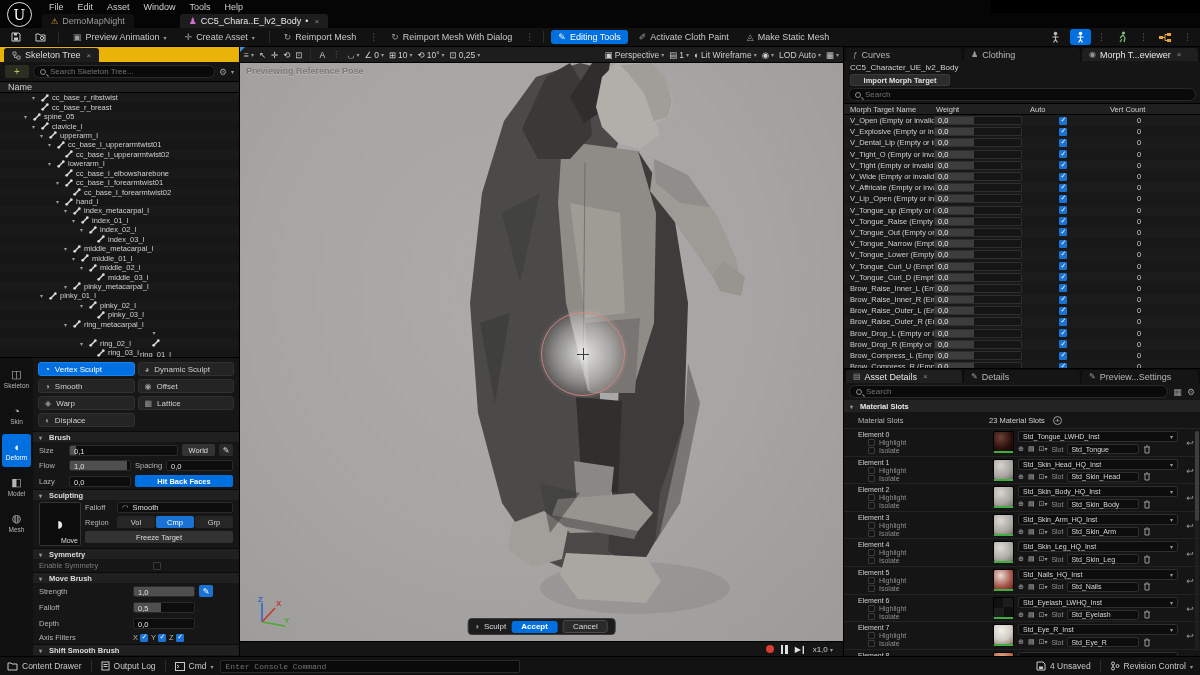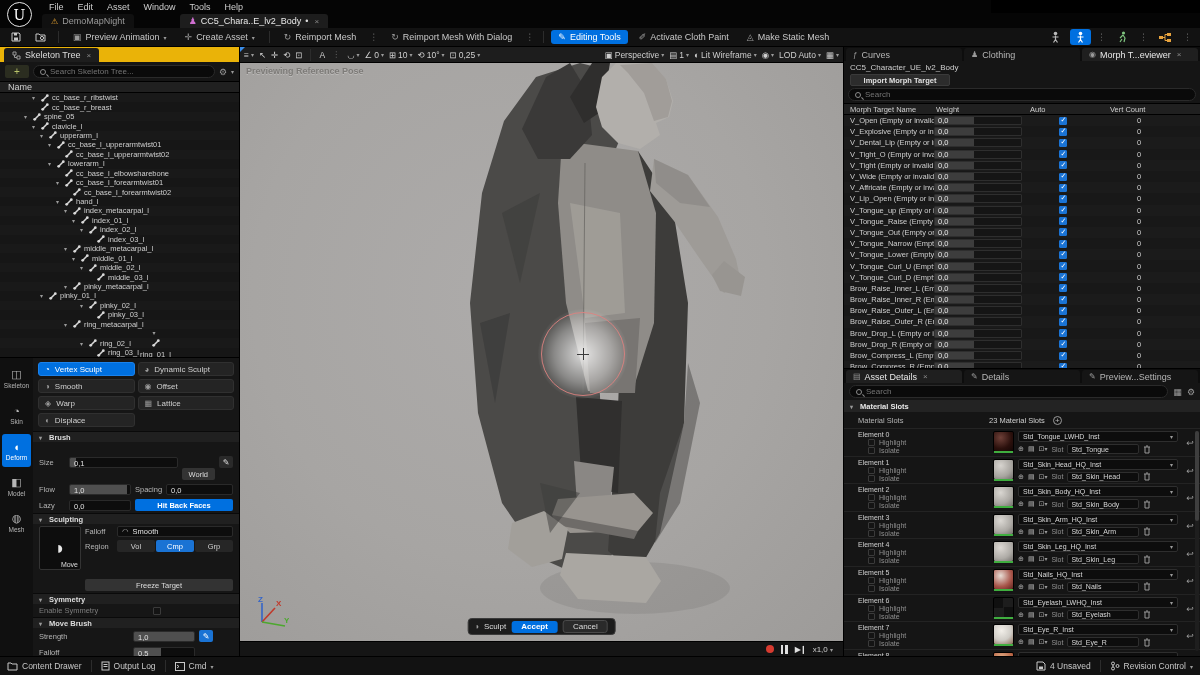--- a/index.html
+++ b/index.html
@@ -58,21 +58,21 @@
   .tool .g { color:#9a9a9a; font-size:8px; }
   .tool.active { background:#0070e0; color:#fff; border-color:#1a82ec; }
   .tool.active .g { color:#fff; }
   .sechdr { height:11px; background:#202020; border-top:1px solid #0a0a0a; display:flex; align-items:center; gap:4px; padding:0 6px; color:#ddd; font-weight:bold; font-size:7.5px; }
   .sechdr .arr { font-size:6px; }
   .prow { display:flex; align-items:center; gap:4px; padding:2px 6px; font-size:7.5px; }
   .plabel { color:#b5b5b5; flex:none; }
   .vfield { position:relative; height:11px; background:#0d0d0d; border:1px solid #2a2a2a; border-radius:2px; overflow:hidden; }
   .vfield .fill { position:absolute; left:0; top:0; bottom:0; background:#4f4f4f; }
   .vfield .val { position:absolute; left:4px; top:1px; color:#e0e0e0; font-size:7.5px; }
-  .mini-btn { height:12px; background:#333; border-radius:2px; color:#ddd; display:flex; align-items:center; justify-content:center; padding:0 7px; font-size:7.5px;margin-top:24px; }
+  .mini-btn { height:12px; background:#333; border-radius:2px; color:#ddd; display:flex; align-items:center; justify-content:center; padding:0 7px; font-size:7.5px; }
   .pencil { width:14px; height:12px; background:#2a2a2a; border-radius:2px; color:#ddd; display:flex; align-items:center; justify-content:center; font-size:8px; }
   .pencil.blue { background:#1a73d4; color:#fff; }
   .bluebtn { height:12px; background:#0070e0; border-radius:2px; color:#fff; display:flex; align-items:center; justify-content:center; font-size:7.5px; font-weight:bold; }
   #brush-thumb { width:42px; height:44px; background:#0d0d0d; border:1px solid #333; border-radius:2px; position:relative; display:flex; align-items:center; justify-content:center; color:#e8e8e8; font-size:18px; }
   #brush-thumb .bn { position:absolute; right:2px; bottom:1px; font-size:7px; color:#ddd; }
   .seg { flex:1; display:flex; gap:1px; }
   .seg .sbtn { flex:1; height:12px; background:#262626; color:#cfcfcf; display:flex; align-items:center; justify-content:center; font-size:7.5px; border-radius:2px; }
   .seg .sbtn.active { background:#1a73d4; color:#fff; }
   .cb { width:8px; height:8px; background:#141414; border:1px solid #3a3a3a; border-radius:1px; flex:none; position:relative; }
   .cb.checked { background:#1a73d4; border-color:#1a73d4; }
@@ -1512,20 +1512,21 @@
   </span>
   <span class="vsep"></span>
   <span class="sbitem">
     <svg width="10" height="9" viewBox="0 0 10 9">
         <rect x="0.5" y="0.5" width="9" height="8" fill="none" stroke="#c8c8c8"></rect>
         <path d="M2 3l2 1.5L2 6" stroke="#c8c8c8" fill="none"></path>
       </svg>
     <span>Cmd</span>
       <span class="car">▾</span>
   </span>
+  <input id="console-input" placeholder="Enter Console Command" style="">
   <span class="sp"></span>
   <span class="sbitem">
     <svg width="10" height="10" viewBox="0 0 10 10">
         <path d="M1 1h6l2 2v6H1z" fill="none" stroke="#c8c8c8"></path>
         <rect x="3" y="5.5" width="4" height="2.5" fill="#c8c8c8"></rect>
       </svg>
     <span>4 Unsaved</span>
   </span>
   <span class="vsep"></span>
   <span class="sbitem">

